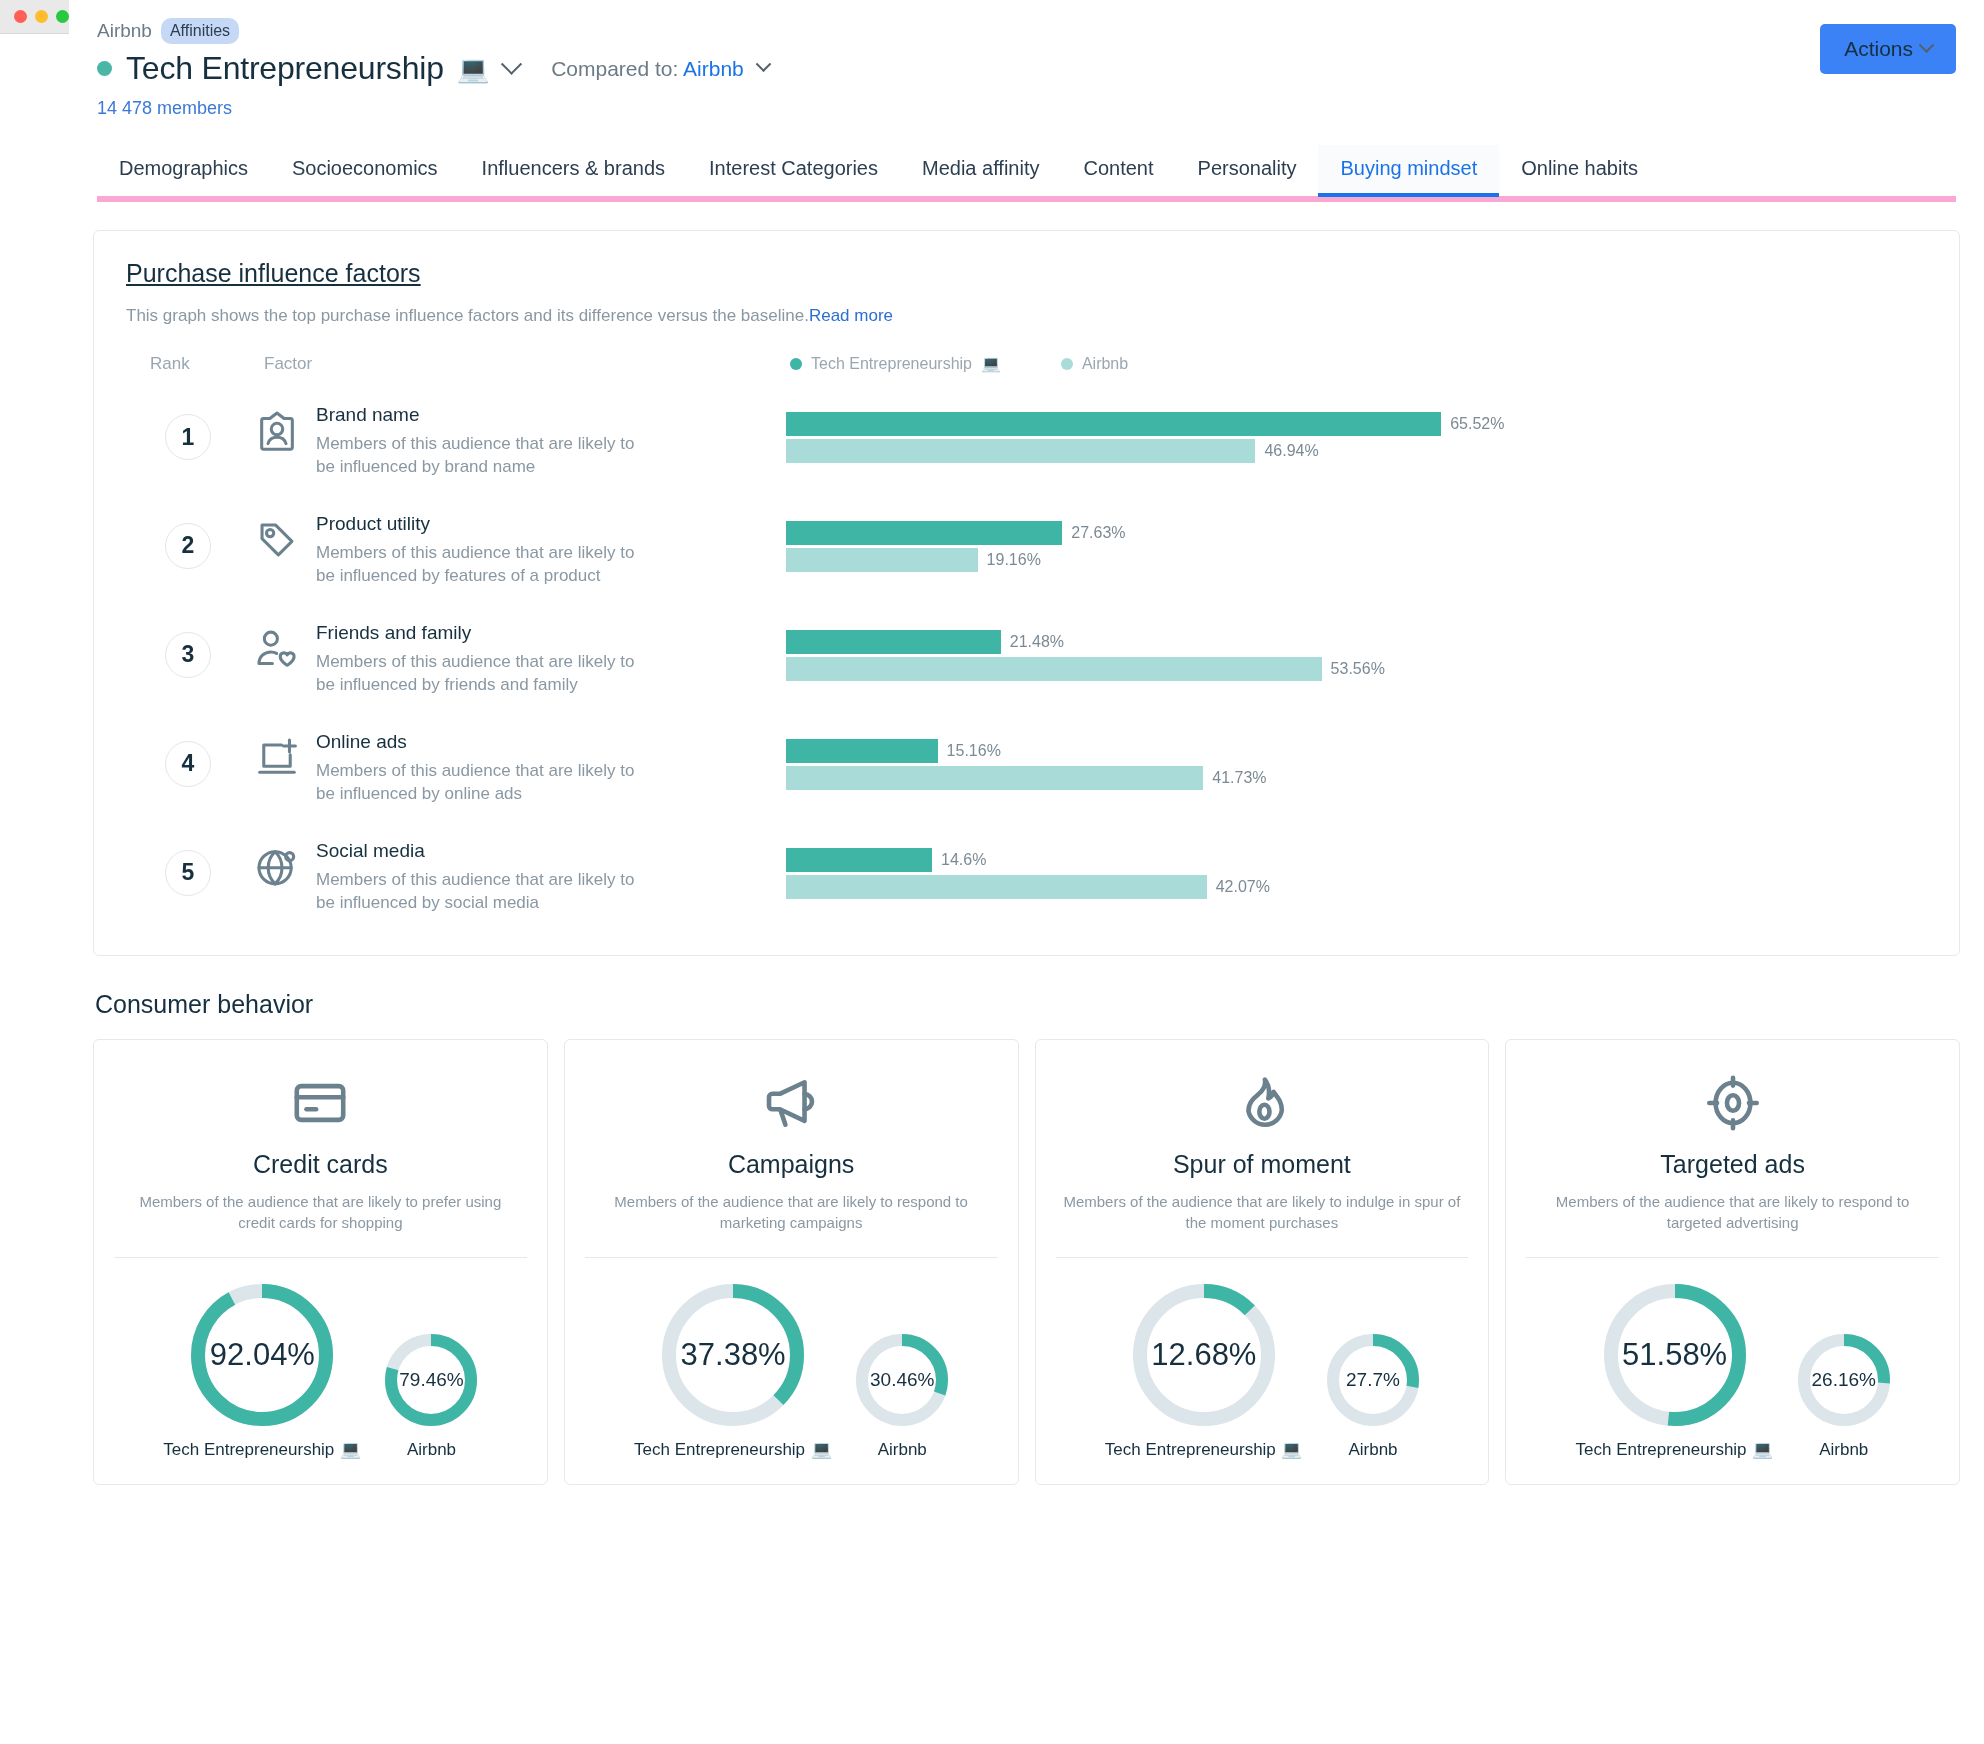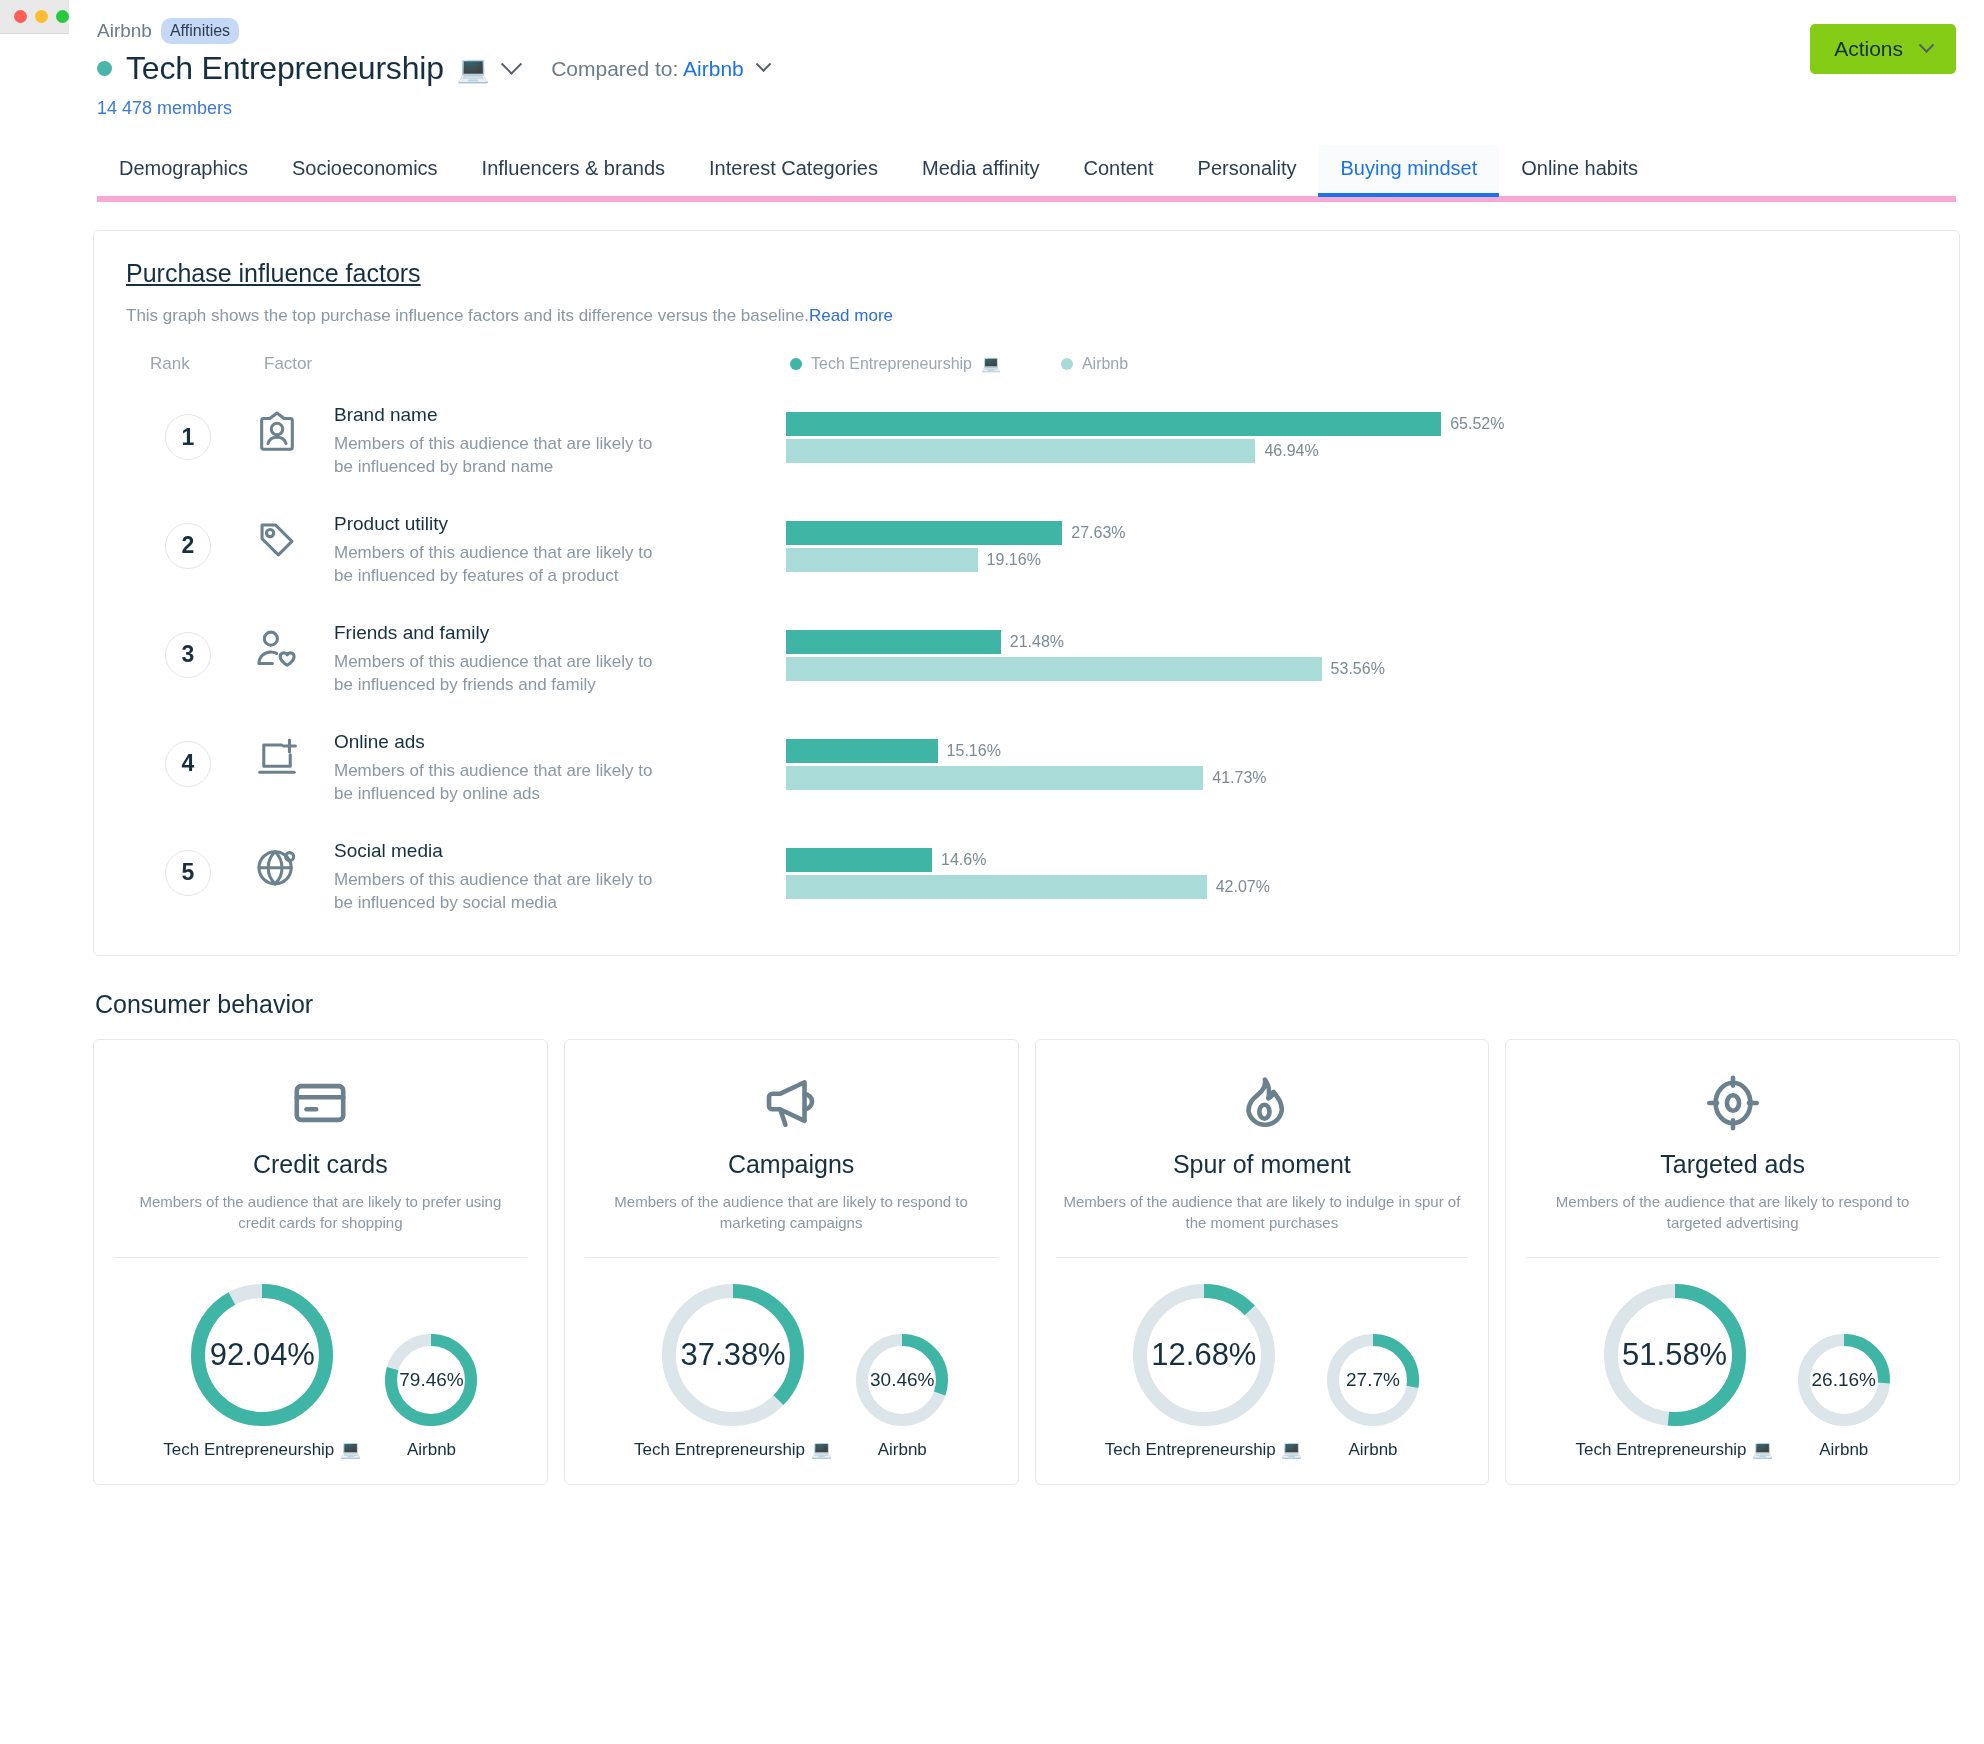--- a/index.html
+++ b/index.html
@@ -71,23 +71,23 @@
   }
   .compared {
     font-size: 21px; color: #6b7b87; margin-left: 18px;
   }
   .compared b { color: #1a73e8; font-weight: 400; }
   .members {
     font-size: 18px; color: #3b79d8; margin-top: 11px;
   }
   .actions-btn {
     position: absolute; right: 28px; top: 24px;
-    background: #84cc16; border: none; border-radius: 5px;
+    background: #3b82f6; border: none; border-radius: 5px;
     padding: 13px 24px;
-    display: flex; align-items: center; gap: 18px;
+    display: flex; align-items: center; gap: 8px;
     font-size: 21px; color: #16303f;
     cursor: pointer;
     font-family: "Liberation Sans", sans-serif;
   }
 
   
   .tabs {
     display: flex; align-items: center;
     margin: 26px 28px 0 28px;
     border-bottom: 6px solid #f9a8d4;
@@ -146,21 +146,21 @@
   }
   .rank-cell { width: 100px; padding-left: 24px; display: flex; justify-content: center; padding-top: 10px; }
   .rank-badge {
     width: 46px; height: 46px; border-radius: 50%;
     border: 1px solid #e2e6e9;
     display: flex; align-items: center; justify-content: center;
     font-size: 23px; color: #16303f; font-weight: 700;
   }
   .factor-cell {
     width: 560px; padding-left: 28px;
-    display: flex; gap: 34px; align-items: flex-start;
+    display: flex; gap: 16px; align-items: flex-start;
   }
   .f-icon { width: 46px; height: 46px; flex: 0 0 46px; color: #6b818d; margin-top: 4px; }
   .f-icon svg { width: 46px; height: 46px; display: block; }
   .f-name { font-size: 19px; color: #16303f; margin-bottom: 6px; }
   .f-desc { font-size: 17px; color: #8a98a3; line-height: 1.38; max-width: 330px; }
   .bars-cell { flex: 1; padding-top: 8px; }
   .bar-line { display: flex; align-items: center; margin-bottom: 3px; }
   .bar {
     height: 24px;
   }

